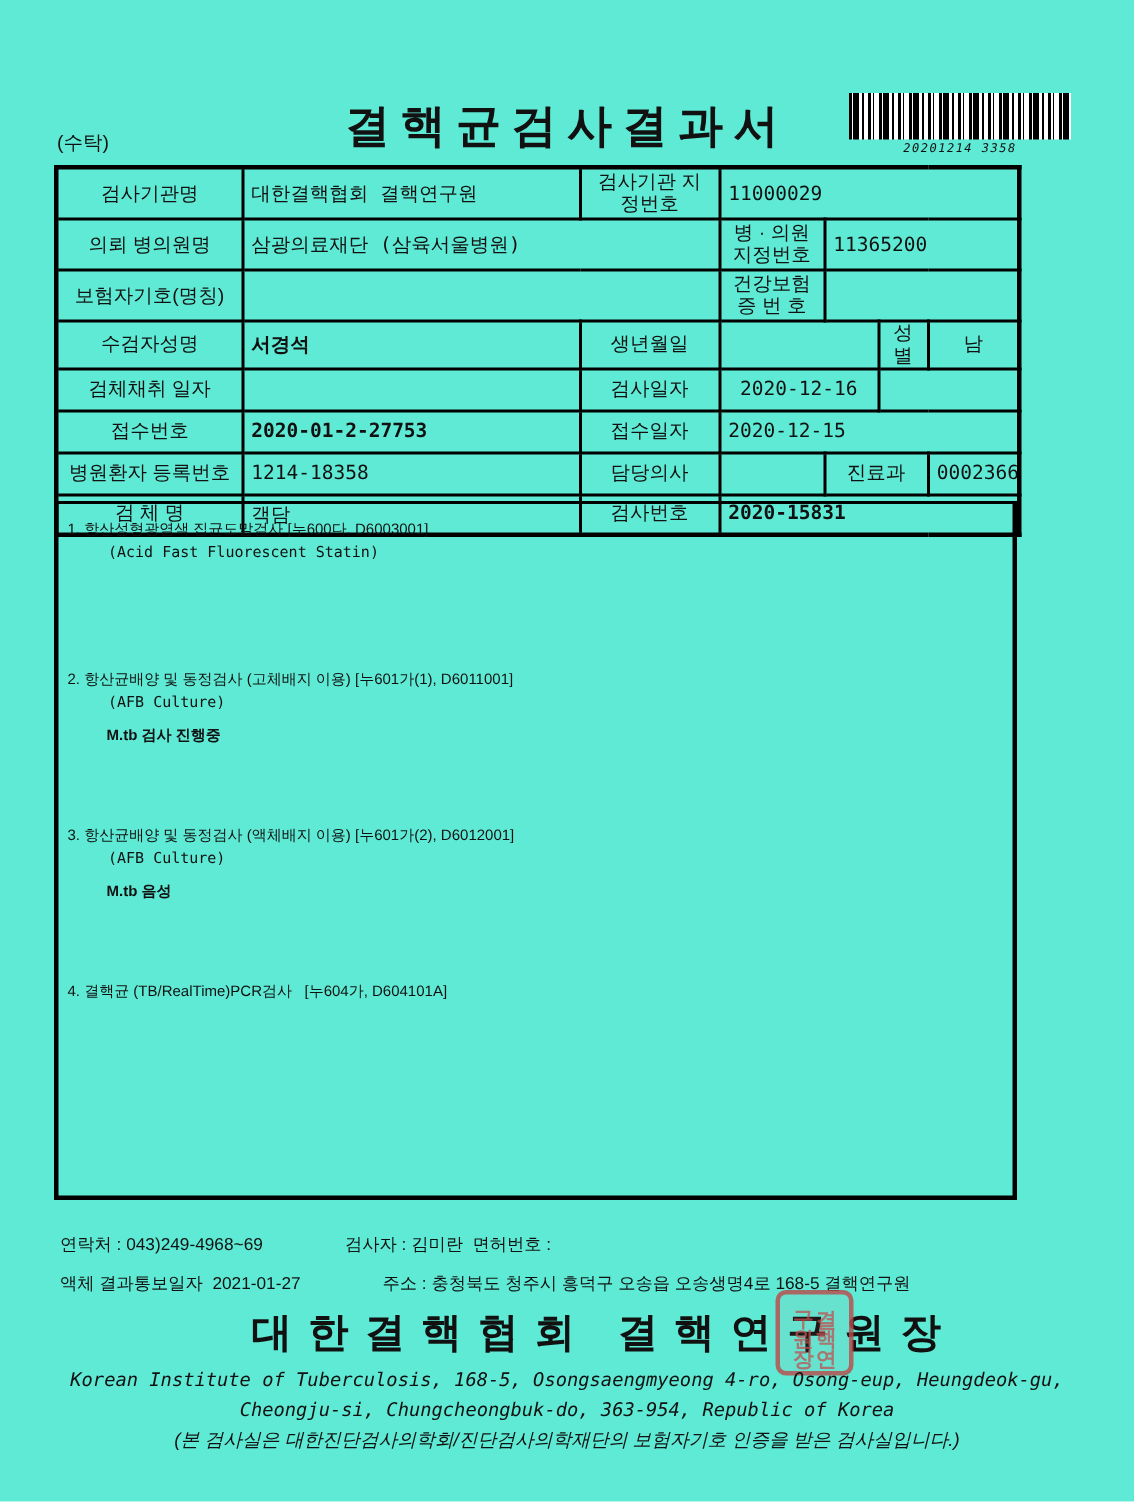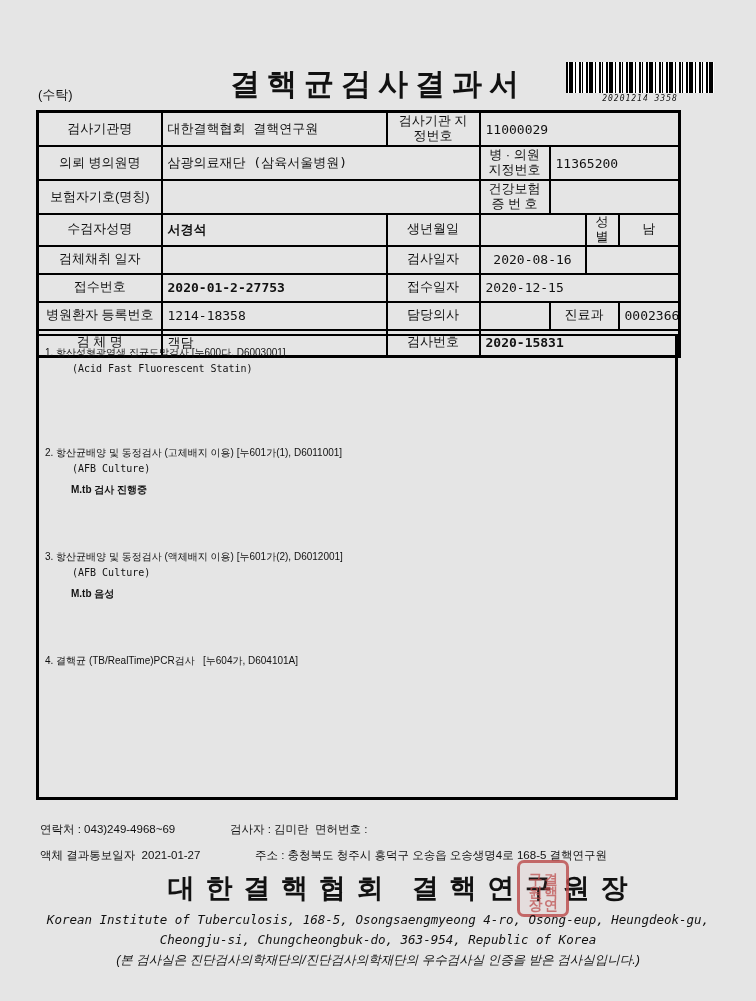--- a/index.html
+++ b/index.html
@@ -1,16 +1,16 @@
 <!DOCTYPE html>
 <html><head>
 <meta charset="utf-8">
 <style>
   html,body{margin:0;padding:0;background:#fff;}
-  .page{position:relative;width:756px;height:1001px;background:#e5e5e5;
+  .page{position:relative;width:756px;height:1001px;background:#5eead4;
         font-family:"Liberation Sans",sans-serif;color:#111;overflow:hidden;}
   .mono{font-family:"DejaVu Sans Mono","Liberation Sans",monospace;}
 
   
   .consign{position:absolute;left:38px;top:86px;font-size:13px;}
   .doc-title{position:absolute;left:0;right:0;top:64px;text-align:center;
              font-family:"Liberation Serif",serif;font-weight:bold;font-size:30px;letter-spacing:7px;}
   .barcode-wrap{position:absolute;left:566px;top:62px;width:148px;font-style:italic;}
   .barcode{height:31px;background:repeating-linear-gradient(90deg,
      #000 0 2px,#fff 2px 3px,#000 3px 7px,#fff 7px 9px,#000 9px 10px,#fff 10px 13px,
@@ -97,21 +97,21 @@
       <td class="val b">서경석</td>
       <td class="lbl">생년월일</td>
       <td class="val" colspan="2"></td>
       <td class="lbl">성별</td>
       <td class="lbl">남</td>
     </tr>
     <tr class="h26">
       <td class="lbl">검체채취 일자</td>
       <td class="val"></td>
       <td class="lbl">검사일자</td>
-      <td class="val c" colspan="2">2020-08-16</td>
+      <td class="val c" colspan="2">2020-12-16</td>
       <td class="val" colspan="2"></td>
     </tr>
     <tr class="h26">
       <td class="lbl">접수번호</td>
       <td class="val b">2020-01-2-27753</td>
       <td class="lbl">접수일자</td>
       <td class="val" colspan="4">2020-12-15</td>
     </tr>
     <tr class="h26">
       <td class="lbl">병원환자 등록번호</td>
@@ -155,15 +155,15 @@
   <div class="fline" style="left:40px;top:848px">액체 결과통보일자  2021-01-27</div>
   <div class="fline" style="left:255px;top:848px">주소 : 충청북도 청주시 흥덕구 오송읍 오송생명4로 168-5 결핵연구원</div>
 
   <div class="org-line">대 한 결 핵 협 회   결 핵 연 구 원 장</div>
   <div class="seal">
     <div class="seal-text">결핵연구원장</div>
   </div>
 
   <div class="fline center eng" style="top:912px">Korean Institute of Tuberculosis, 168-5, Osongsaengmyeong 4-ro, Osong-eup, Heungdeok-gu,</div>
   <div class="fline center eng" style="top:932px">Cheongju-si, Chungcheongbuk-do, 363-954, Republic of Korea</div>
-  <div class="fline center cert" style="top:952px">(본 검사실은 진단검사의학재단의/진단검사의학재단의 우수검사실 인증을 받은 검사실입니다.)</div>
+  <div class="fline center cert" style="top:952px">(본 검사실은 대한진단검사의학회/진단검사의학재단의 보험자기호 인증을 받은 검사실입니다.)</div>
 
 </div>
 
 </body></html>

